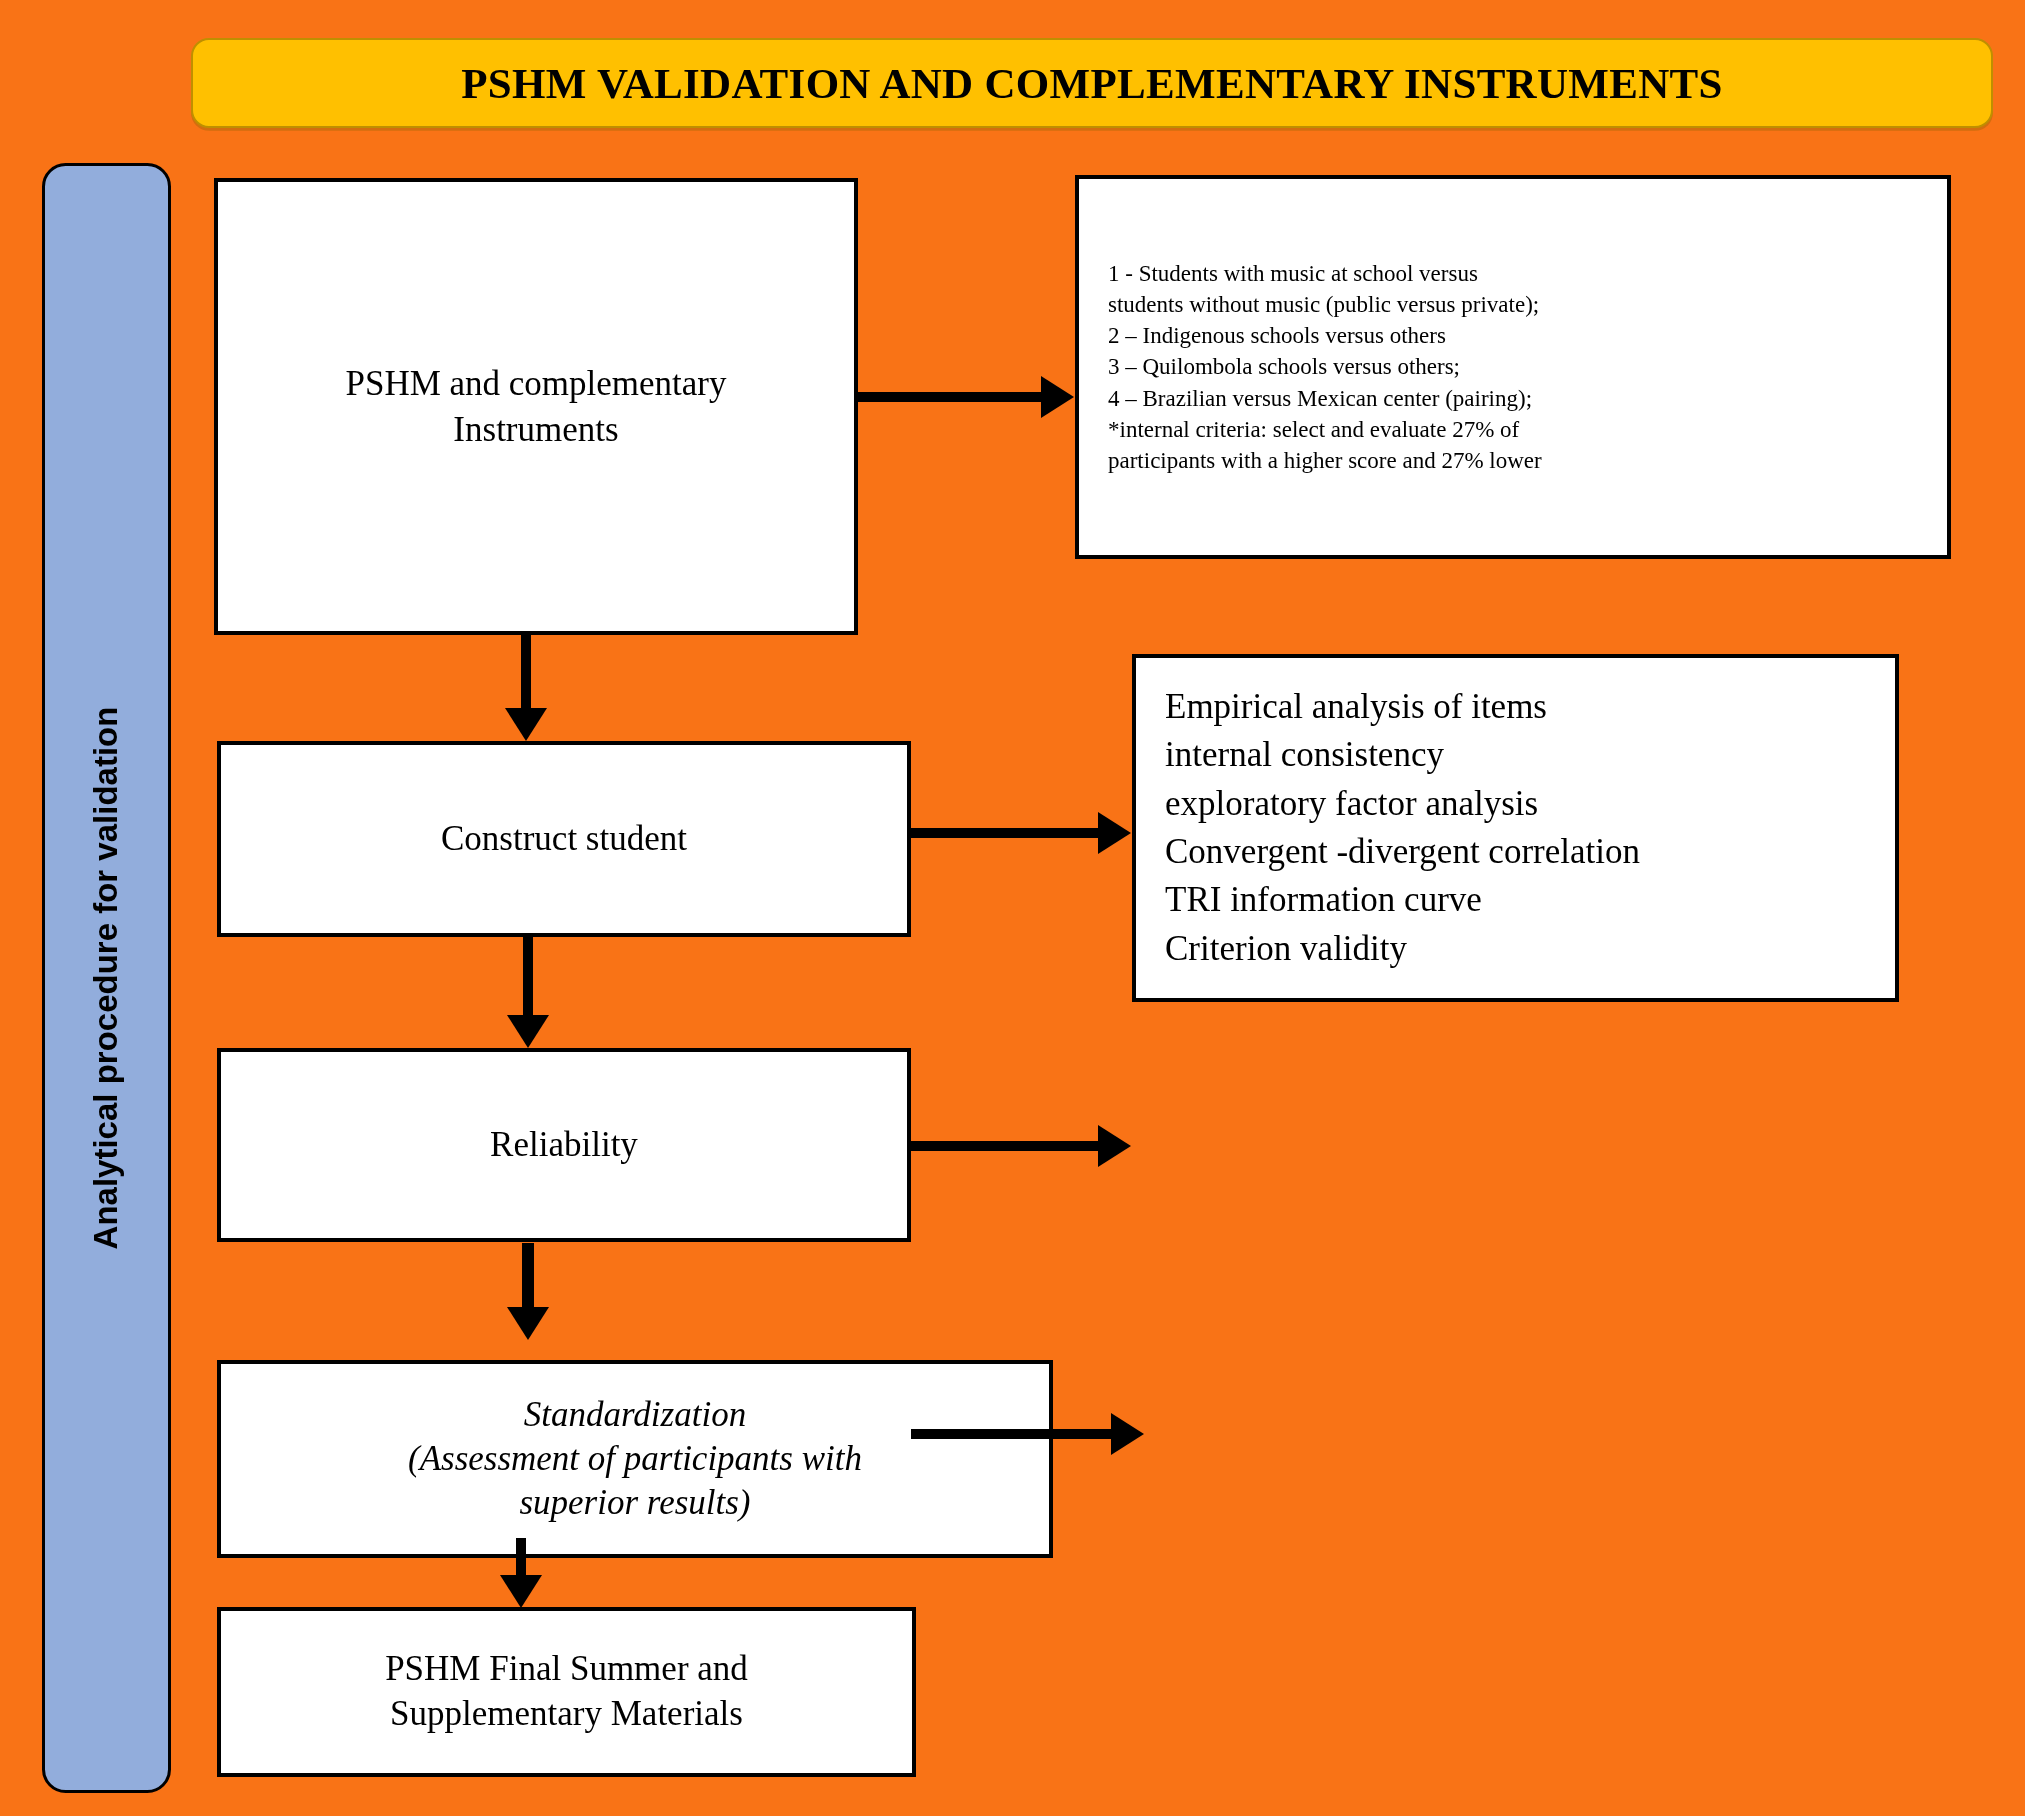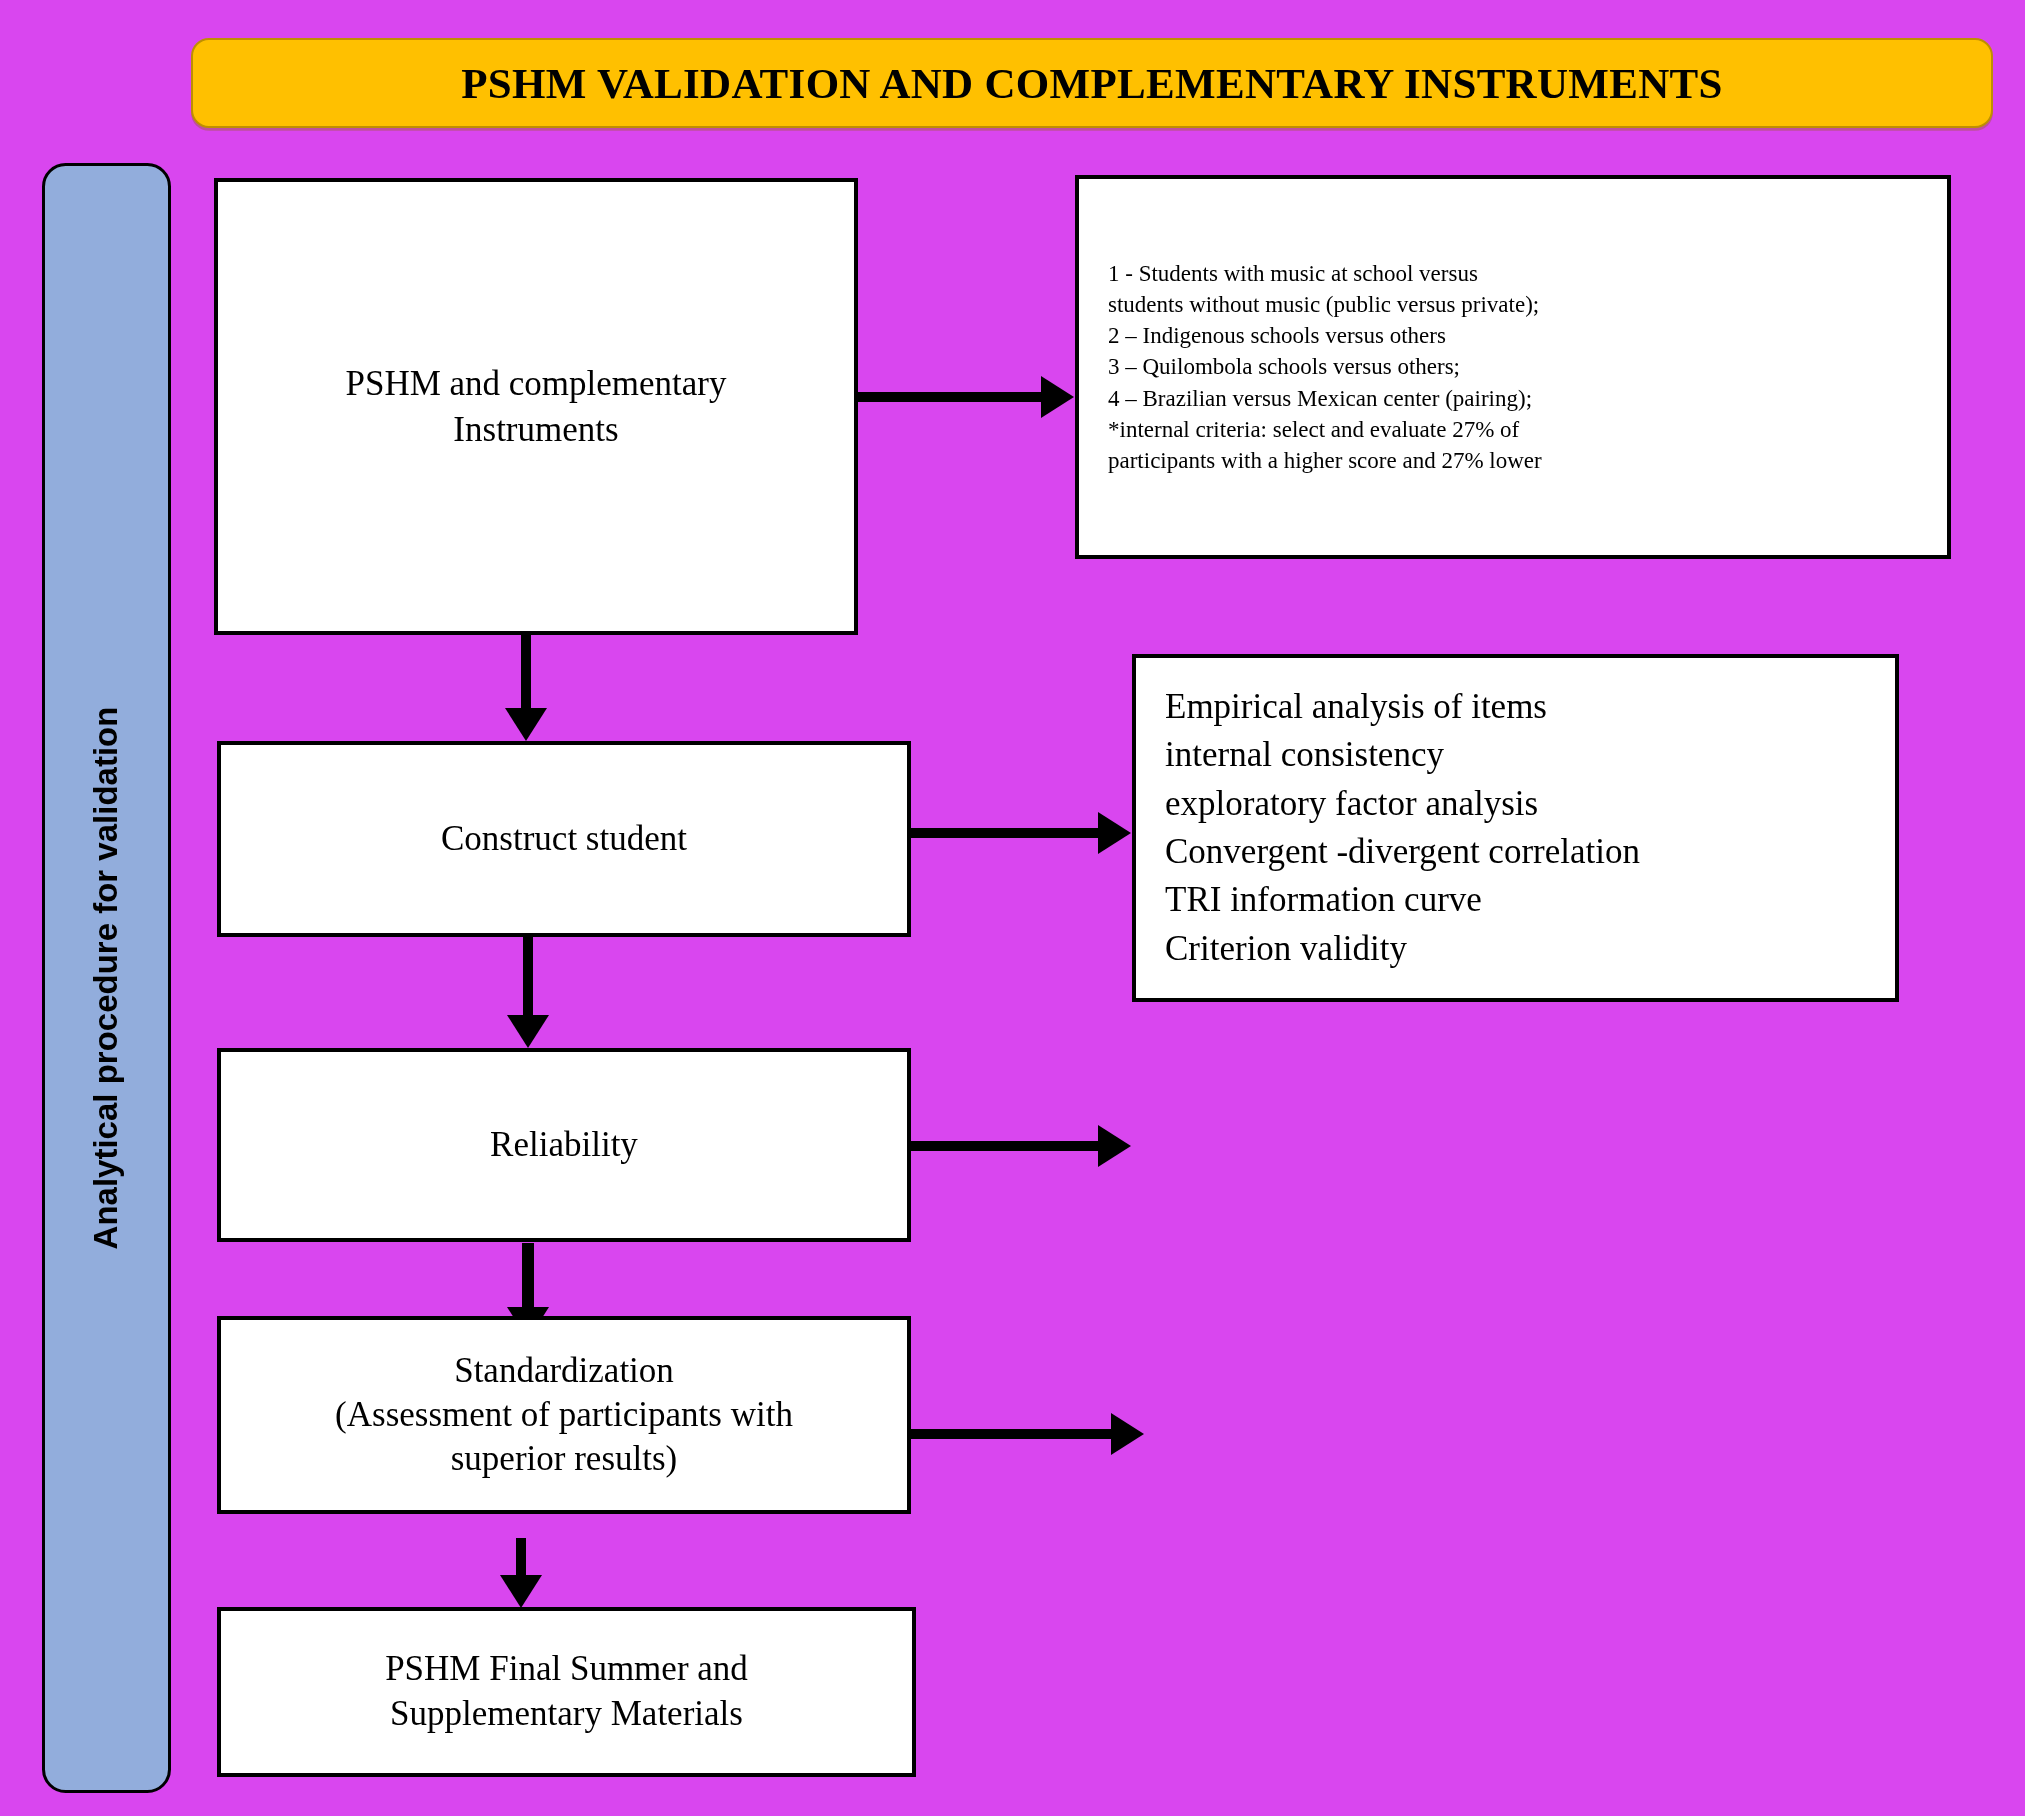--- a/index.html
+++ b/index.html
@@ -5,21 +5,21 @@
 <style>
   html, body {
     margin: 0;
     padding: 0;
     background: #ffffff;
   }
   #canvas {
     position: relative;
     width: 2025px;
     height: 1817px;
-    background: #d946ef;
+    background: #f97316;
     overflow: hidden;
     font-family: "Liberation Serif", "DejaVu Serif", serif;
   }
 
   
   .title-banner {
     position: absolute;
     left: 191px;
     top: 38px;
     width: 1802px;
@@ -214,21 +214,21 @@
   <div class="arrow-h" style="left:911px; top:1146px; width:221px;">
     <div class="shaft" style="width:189px;"></div>
     <div class="head" style="left:187px;"></div>
   </div>
 
   <div class="arrow-v" style="left:528px; top:1243px; height:97px;">
     <div class="shaft" style="height:65px; left:-6.2px; width:12.5px;"></div>
     <div class="head" style="top:64px;"></div>
   </div>
 
-  <div class="fbox center" style="left:217px; top:1316px; width:694px; height:198px;">
+  <div class="fbox center" style="left:217px; top:1360px; width:836px; height:198px;font-style:italic;">
     <span class="btext" style="line-height:1.26;">Standardization
 (Assessment of participants with
 superior results)</span>
   </div>
 
 
   <div class="arrow-h" style="left:911px; top:1434px; width:233px;">
     <div class="shaft" style="width:201px;"></div>
     <div class="head" style="left:200px;"></div>
   </div>

